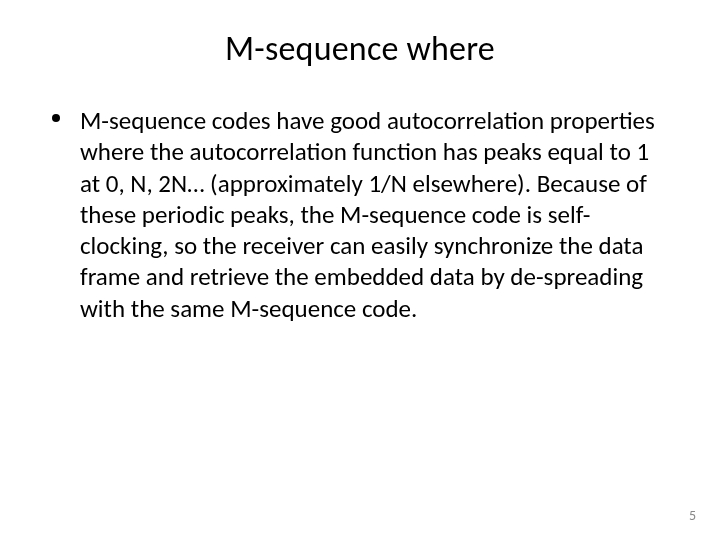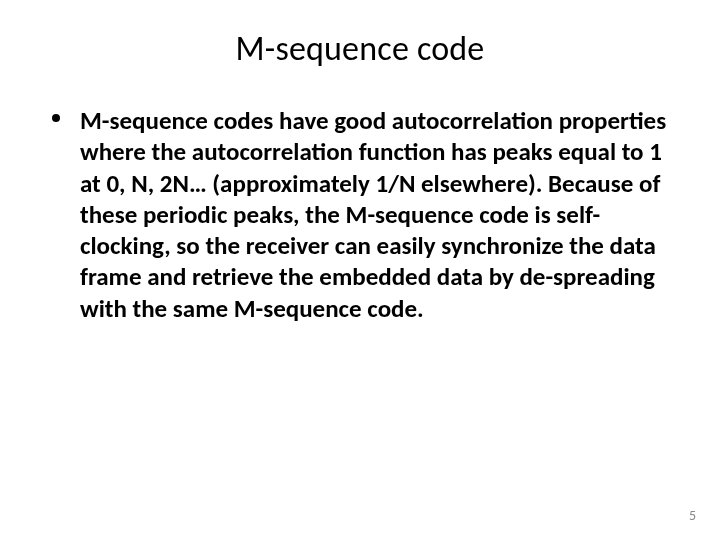--- a/index.html
+++ b/index.html
@@ -1,29 +1,29 @@
 <!DOCTYPE html>
 <html><head>
 <meta charset="utf-8">
 <style>
   * { margin: 0; padding: 0; box-sizing: border-box; }
   html, body { width: 720px; height: 540px; background: #fff; font-family: Calibri, Arial, sans-serif; color: #000; }
   .slide { width: 720px; height: 540px; position: relative; padding: 24px 48px 24px 48px; }
   .title { font-size: 34px; font-weight: 400; text-align: center; margin-top: 4px; margin-bottom: 36px; letter-spacing: 0.2px; }
-  .body { padding-left: 4px; font-weight: bold; }
+  .body { padding-left: 4px; }
   ul { list-style: none; }
   li { position: relative; padding-left: 28px; font-size: 25px; line-height: 1.25; }
   li .bullet { position: absolute; left: 0; top: 9px; width: 8px; height: 8px; background: #000; border-radius: 50%; }
   .pagenum { position: absolute; right: 24px; bottom: 16px; font-size: 14px; color: #8a8a8a; }
 </style>
 </head>
 <body>
 
 <div class="slide">
-  <h1 class="title">M-sequence code</h1>
+  <h1 class="title">M-sequence where</h1>
   <div class="body">
     <ul>
       <li>
         <span class="bullet"></span>
         <span>M-sequence codes have good autocorrelation properties where the autocorrelation function has peaks equal to 1 at 0, N, 2N… (approximately 1/N elsewhere). Because of these periodic peaks, the M-sequence code is self-clocking, so the receiver can easily synchronize the data frame and retrieve the embedded data by de-spreading with the same M-sequence code.</span>
       </li>
     </ul>
   </div>
   <div class="pagenum">5</div>
 </div>

